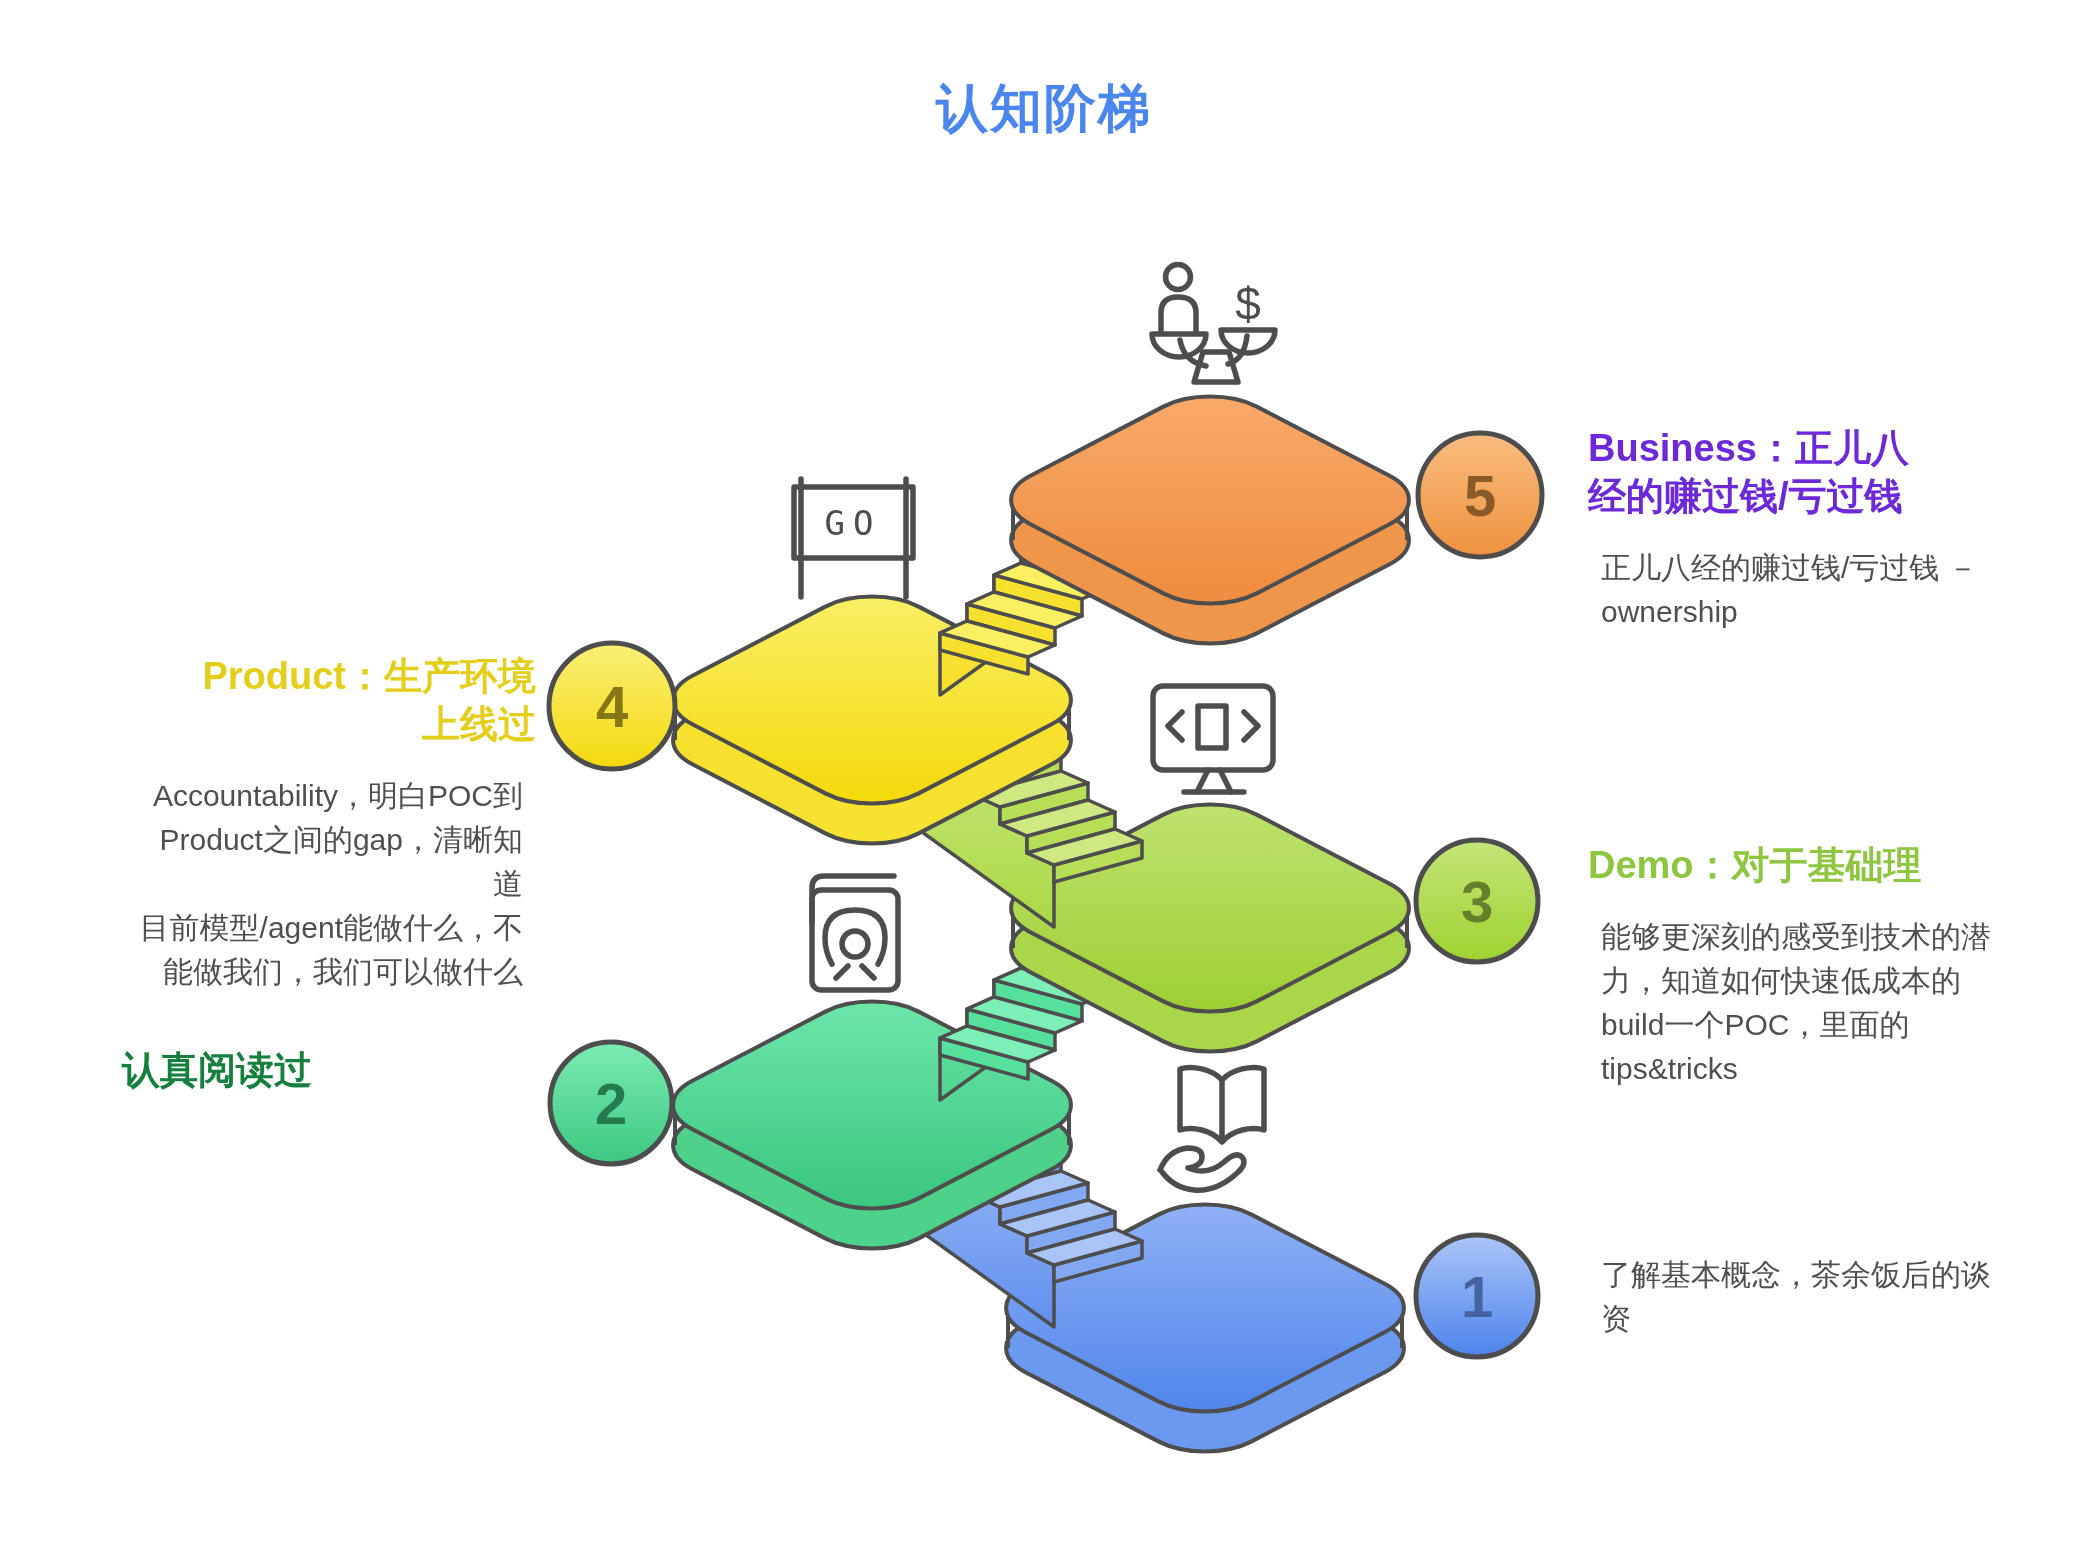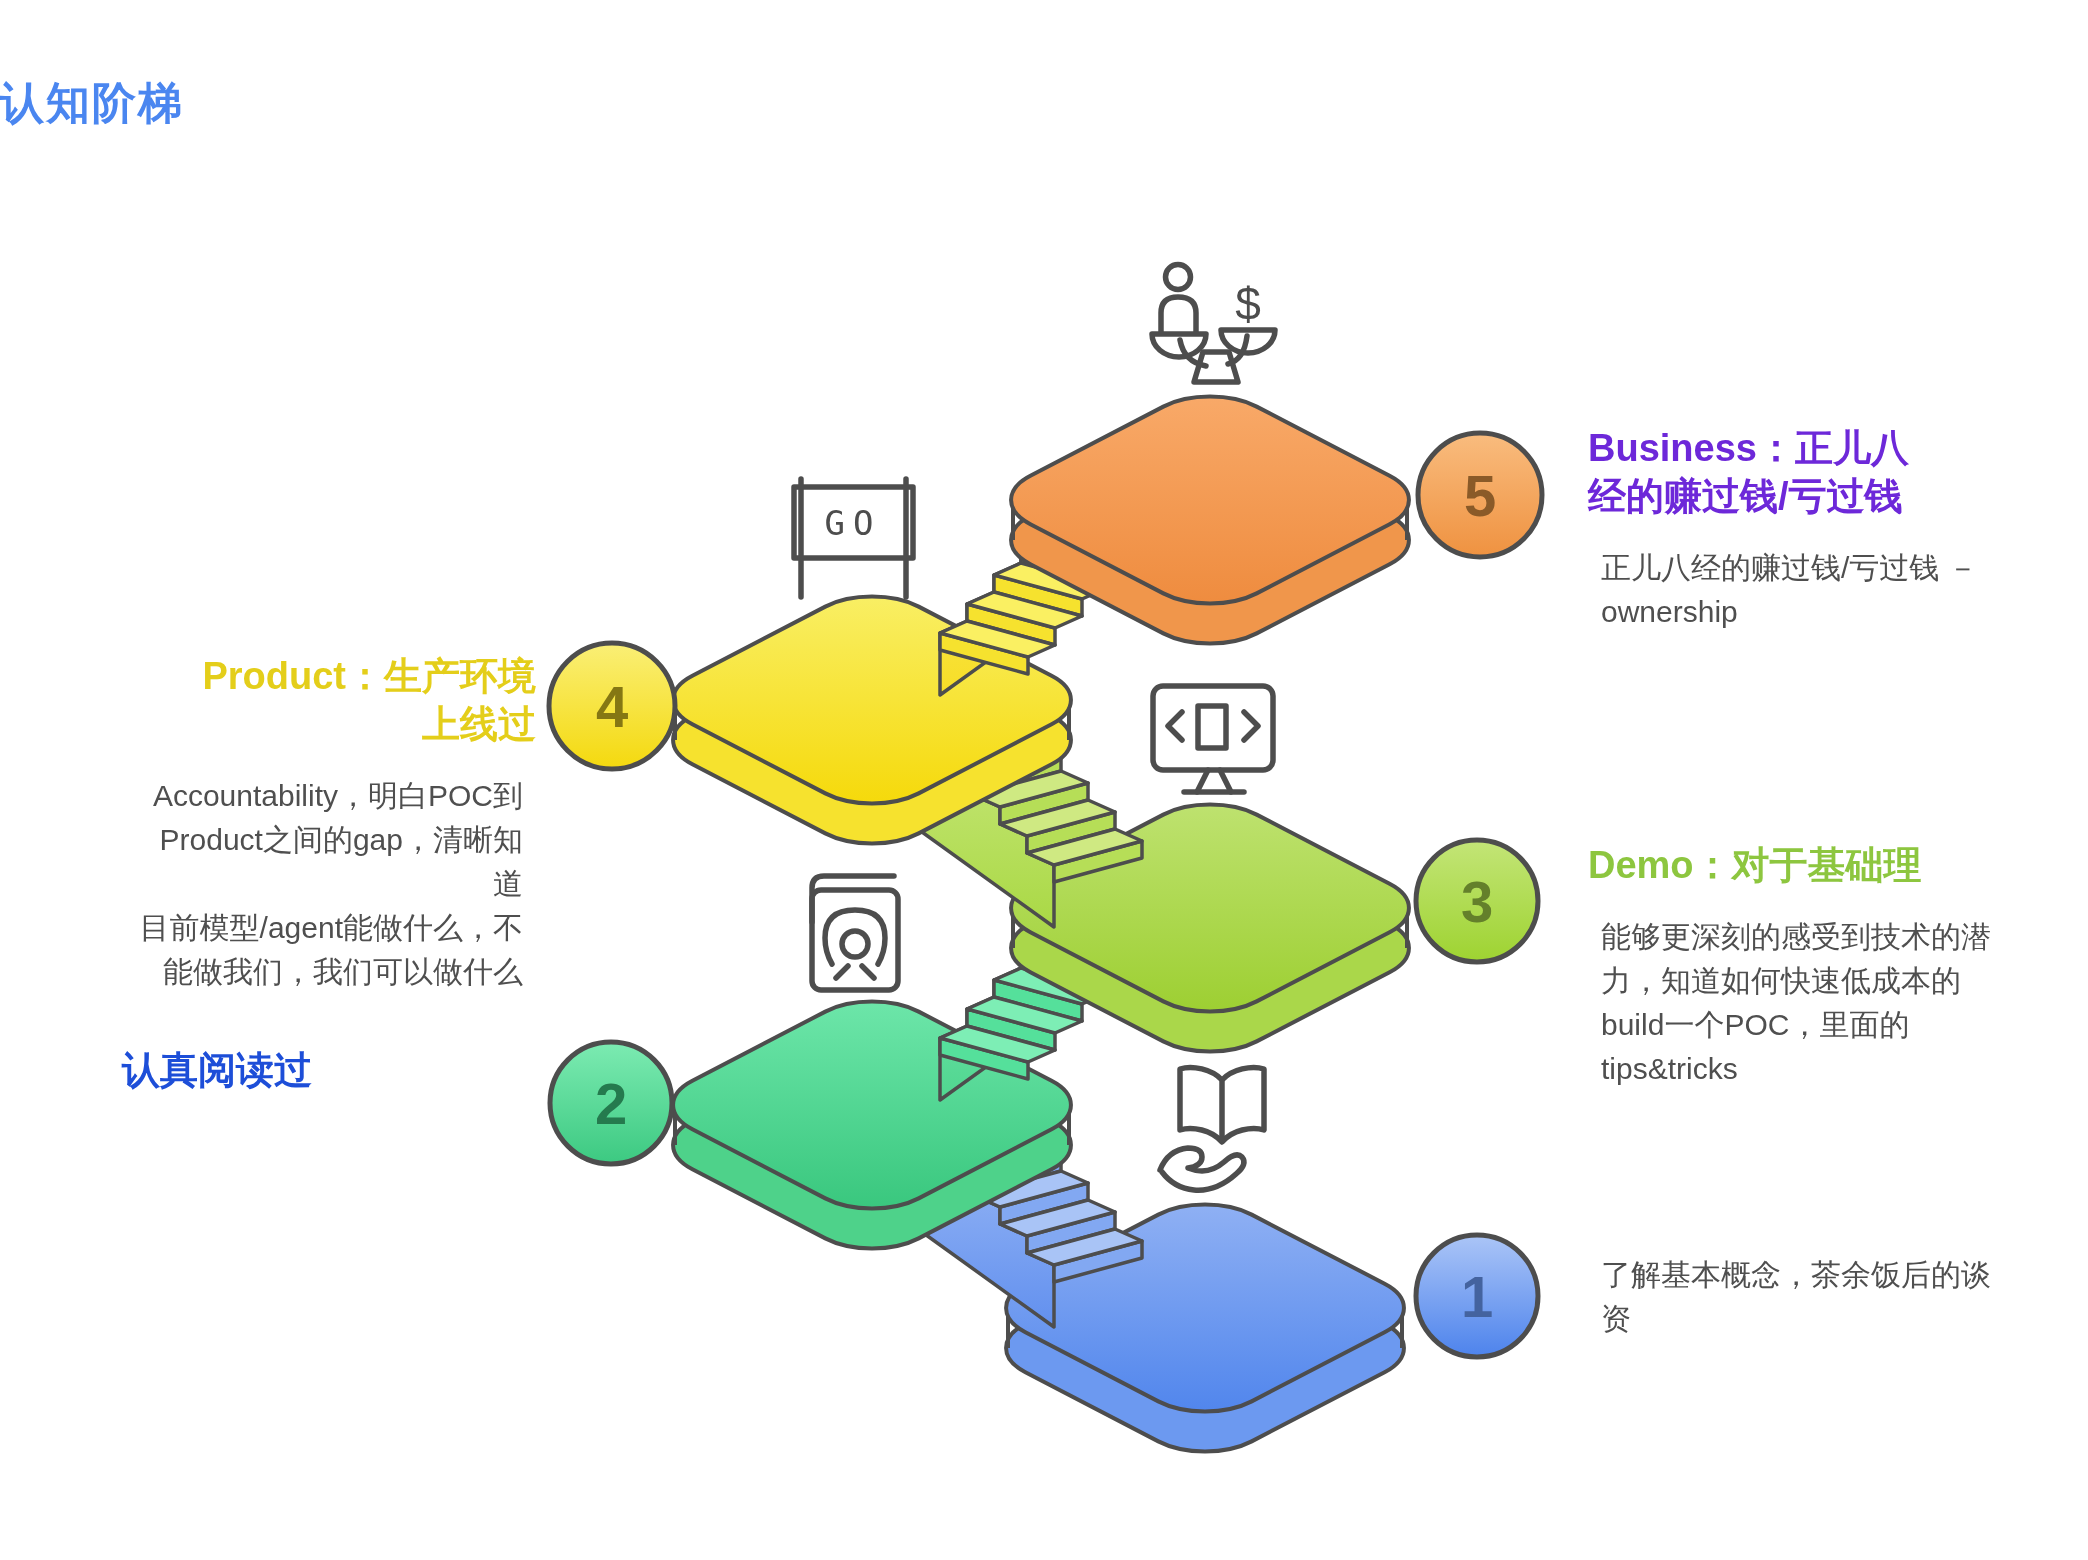--- a/index.html
+++ b/index.html
@@ -2,33 +2,33 @@
 <html><head>
 <meta charset="utf-8">
 <style>
   html,body{margin:0;padding:0;}
   body{
     width:2088px;height:1560px;background:#ffffff;overflow:hidden;position:relative;
     font-family:"Liberation Sans","DejaVu Sans",sans-serif;color:#4f4f4f;
   }
   #stage{position:absolute;inset:0;width:2088px;height:1560px;}
   .page-title{
-    position:absolute;left:0;top:74px;width:100%;text-align:left;
-    font-size:44px;font-weight:bold;color:#4a86f0;letter-spacing:2px;
+    position:absolute;left:0;top:74px;width:100%;text-align:center;
+    font-size:52px;font-weight:bold;color:#4a86f0;letter-spacing:2px;
   }
   .lvl-text{position:absolute;}
   .lvl-text .heading{
     font-size:38px;line-height:48px;font-weight:bold;white-space:pre-line;margin:0 0 26px 0;
   }
   .lvl-text .body{
     font-size:30px;line-height:44px;color:#4f4f4f;white-space:pre-line;margin:13px;
   }
   .right-col{left:1588px;width:446px;text-align:left;}
   .left-col{left:122px;width:414px;text-align:right;}
-  .c5{color:#6d28d9}.c4{color:#e4ce1a}.c3{color:#8dc63f}.c2{color:#1d4ed8}.c1{color:#4a86f0}
+  .c5{color:#6d28d9}.c4{color:#e4ce1a}.c3{color:#8dc63f}.c2{color:#15803d}.c1{color:#4a86f0}
   .b5{top:424px}.b3{top:841px}.b1{top:1240px}.b4{top:652px}.b2{top:1046px}
   .b2 .heading{text-align:left;}
   svg .outline{stroke:#4d4d4d;stroke-width:4;}
   svg .icon{stroke:#4d4d4d;stroke-width:5.5;fill:none;stroke-linecap:round;stroke-linejoin:round;}
 </style>
 </head>
 <body>
 
 <div class="page-title">认知阶梯</div>
 

